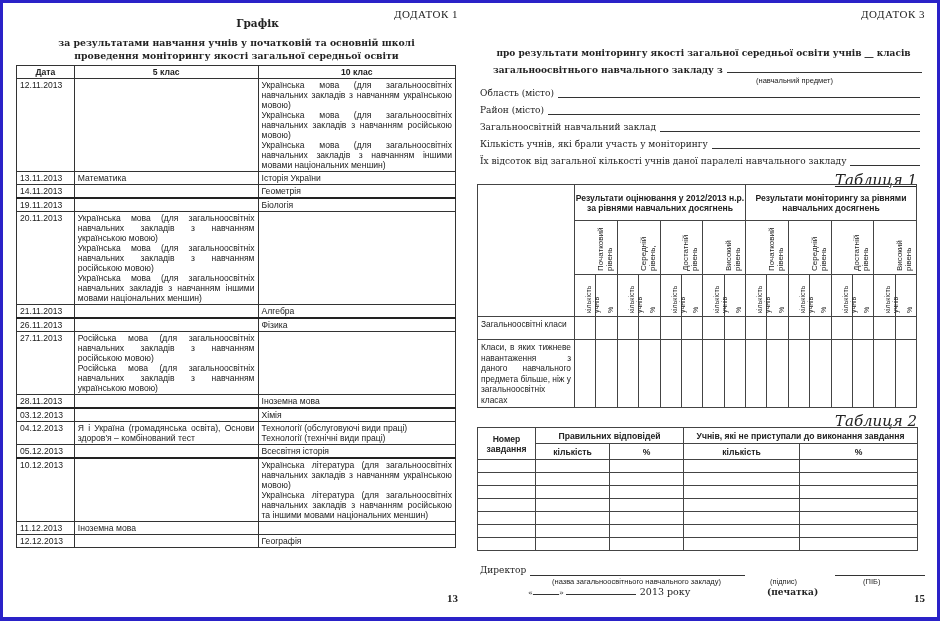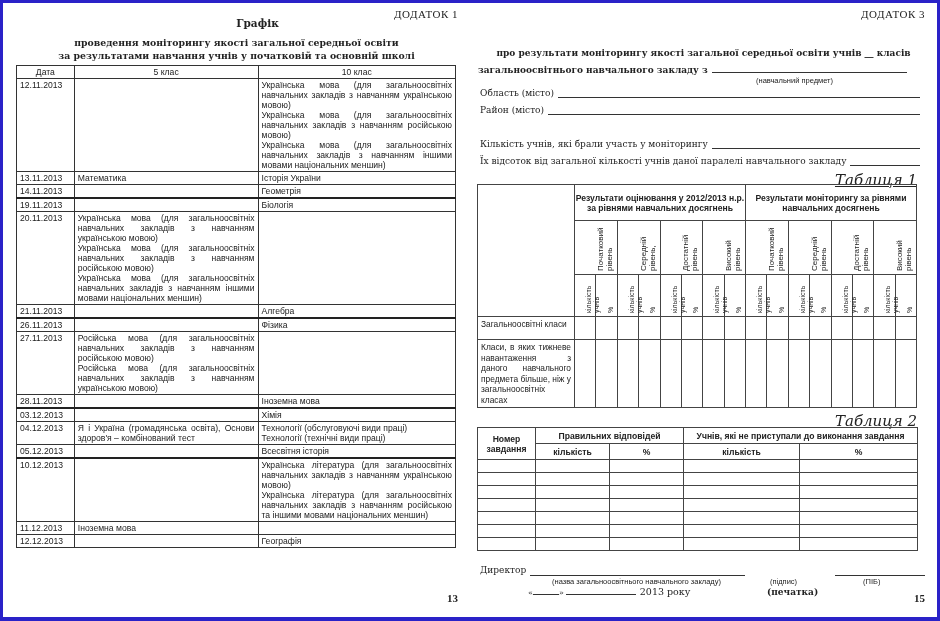--- a/index.html
+++ b/index.html
@@ -36,39 +36,39 @@
     font-family: "DejaVu Serif", serif; font-weight: bold; font-size: 9.3px; line-height: 13px;
   }
   table.sched {
     position: absolute; top: 62px; left: 13px; width: 440px;
     border-collapse: collapse; font-size: 8.6px; line-height: 10px;
     table-layout: fixed;
   }
   table.sched th, table.sched td {
     border: 1px solid #333; padding: 1px 3px; vertical-align: top; text-align: left;
   }
-  table.sched th { font-weight: normal; text-align: center; padding: 1px 3px; }
+  table.sched th { font-weight: bold; text-align: center; padding: 1px 3px; }
   table.sched td.c10, table.sched td.c5 { text-align: justify; }
   table.sched tr.thick td { border-top: 2px solid #222; }
   .col-date { width: 55px; }
   .col-5 { width: 175px; }
   .col-10 { width: 188px; }
   .entry { display: block; }
 
   
   .r-title {
     position: absolute; top: 28px; left: 0; width: 467px; text-align: center;
     font-family: "DejaVu Serif", serif; font-weight: bold; font-size: 9.5px;
   }
   .r-subtitle {
     position: absolute; top: 45px; left: 0; width: 467px; text-align: center;
     font-family: "DejaVu Serif", serif; font-weight: bold; font-size: 9px;
   }
   .r-line2 {
-    position: absolute; top: 62px; left: 8px; width: 440px;
+    position: absolute; top: 62px; left: 23px; width: 440px;
     font-family: "DejaVu Serif", serif; font-weight: bold; font-size: 9px;
   }
   .r-line2 .blank { display: inline-block; width: 195px; border-bottom: 1px solid #333; margin-left: 4px; vertical-align: baseline; }
   .hint-subject {
     position: absolute; top: 73px; left: 286px; font-size: 7.5px;
   }
   .field {
     position: absolute; left: 10px; width: 440px; display: flex; align-items: flex-end;
     font-family: "DejaVu Serif", serif; font-size: 9px;
   }
@@ -122,22 +122,22 @@
 </style>
 </head>
 <body>
 
 <div class="frame">
 
   <div class="page page-left">
     <div class="appendix-label">ДОДАТОК 1</div>
     <div class="l-title">Графік</div>
     <div class="l-subtitle">
+      <div>за результатами навчання учнів у початковій та основній школі</div>
       <div>проведення моніторингу якості загальної середньої освіти</div>
-      <div>за результатами навчання учнів у початковій та основній школі</div>
     </div>
 
     <table class="sched">
       <colgroup>
           <col class="col-date">
           <col class="col-5">
           <col class="col-10">
         </colgroup>
       <thead>
         <tr>
@@ -276,20 +276,24 @@
       <span>загальноосвітнього навчального закладу з</span><span class="blank"></span>
     </div>
     <div class="hint-subject">(навчальний предмет)</div>
 
     <div class="field" style="top:85px">
       <span class="lbl">Область (місто)</span>
         <span class="line"></span>
     </div>
     <div class="field" style="top:102px">
       <span class="lbl">Район (місто)</span>
+        <span class="line"></span>
+    </div>
+    <div class="field" style="top:119px">
+      <span class="lbl">Загальноосвітній навчальний заклад</span>
         <span class="line"></span>
     </div>
     <div class="field" style="top:153px">
       <span class="lbl">Їх відсоток від загальної кількості учнів даної паралелі навчального закладу</span>
         <span class="line"></span>
     </div>
     <div class="field" style="top:136px">
       <span class="lbl">Кількість учнів, які брали участь у моніторингу</span>
         <span class="line"></span>
     </div>

